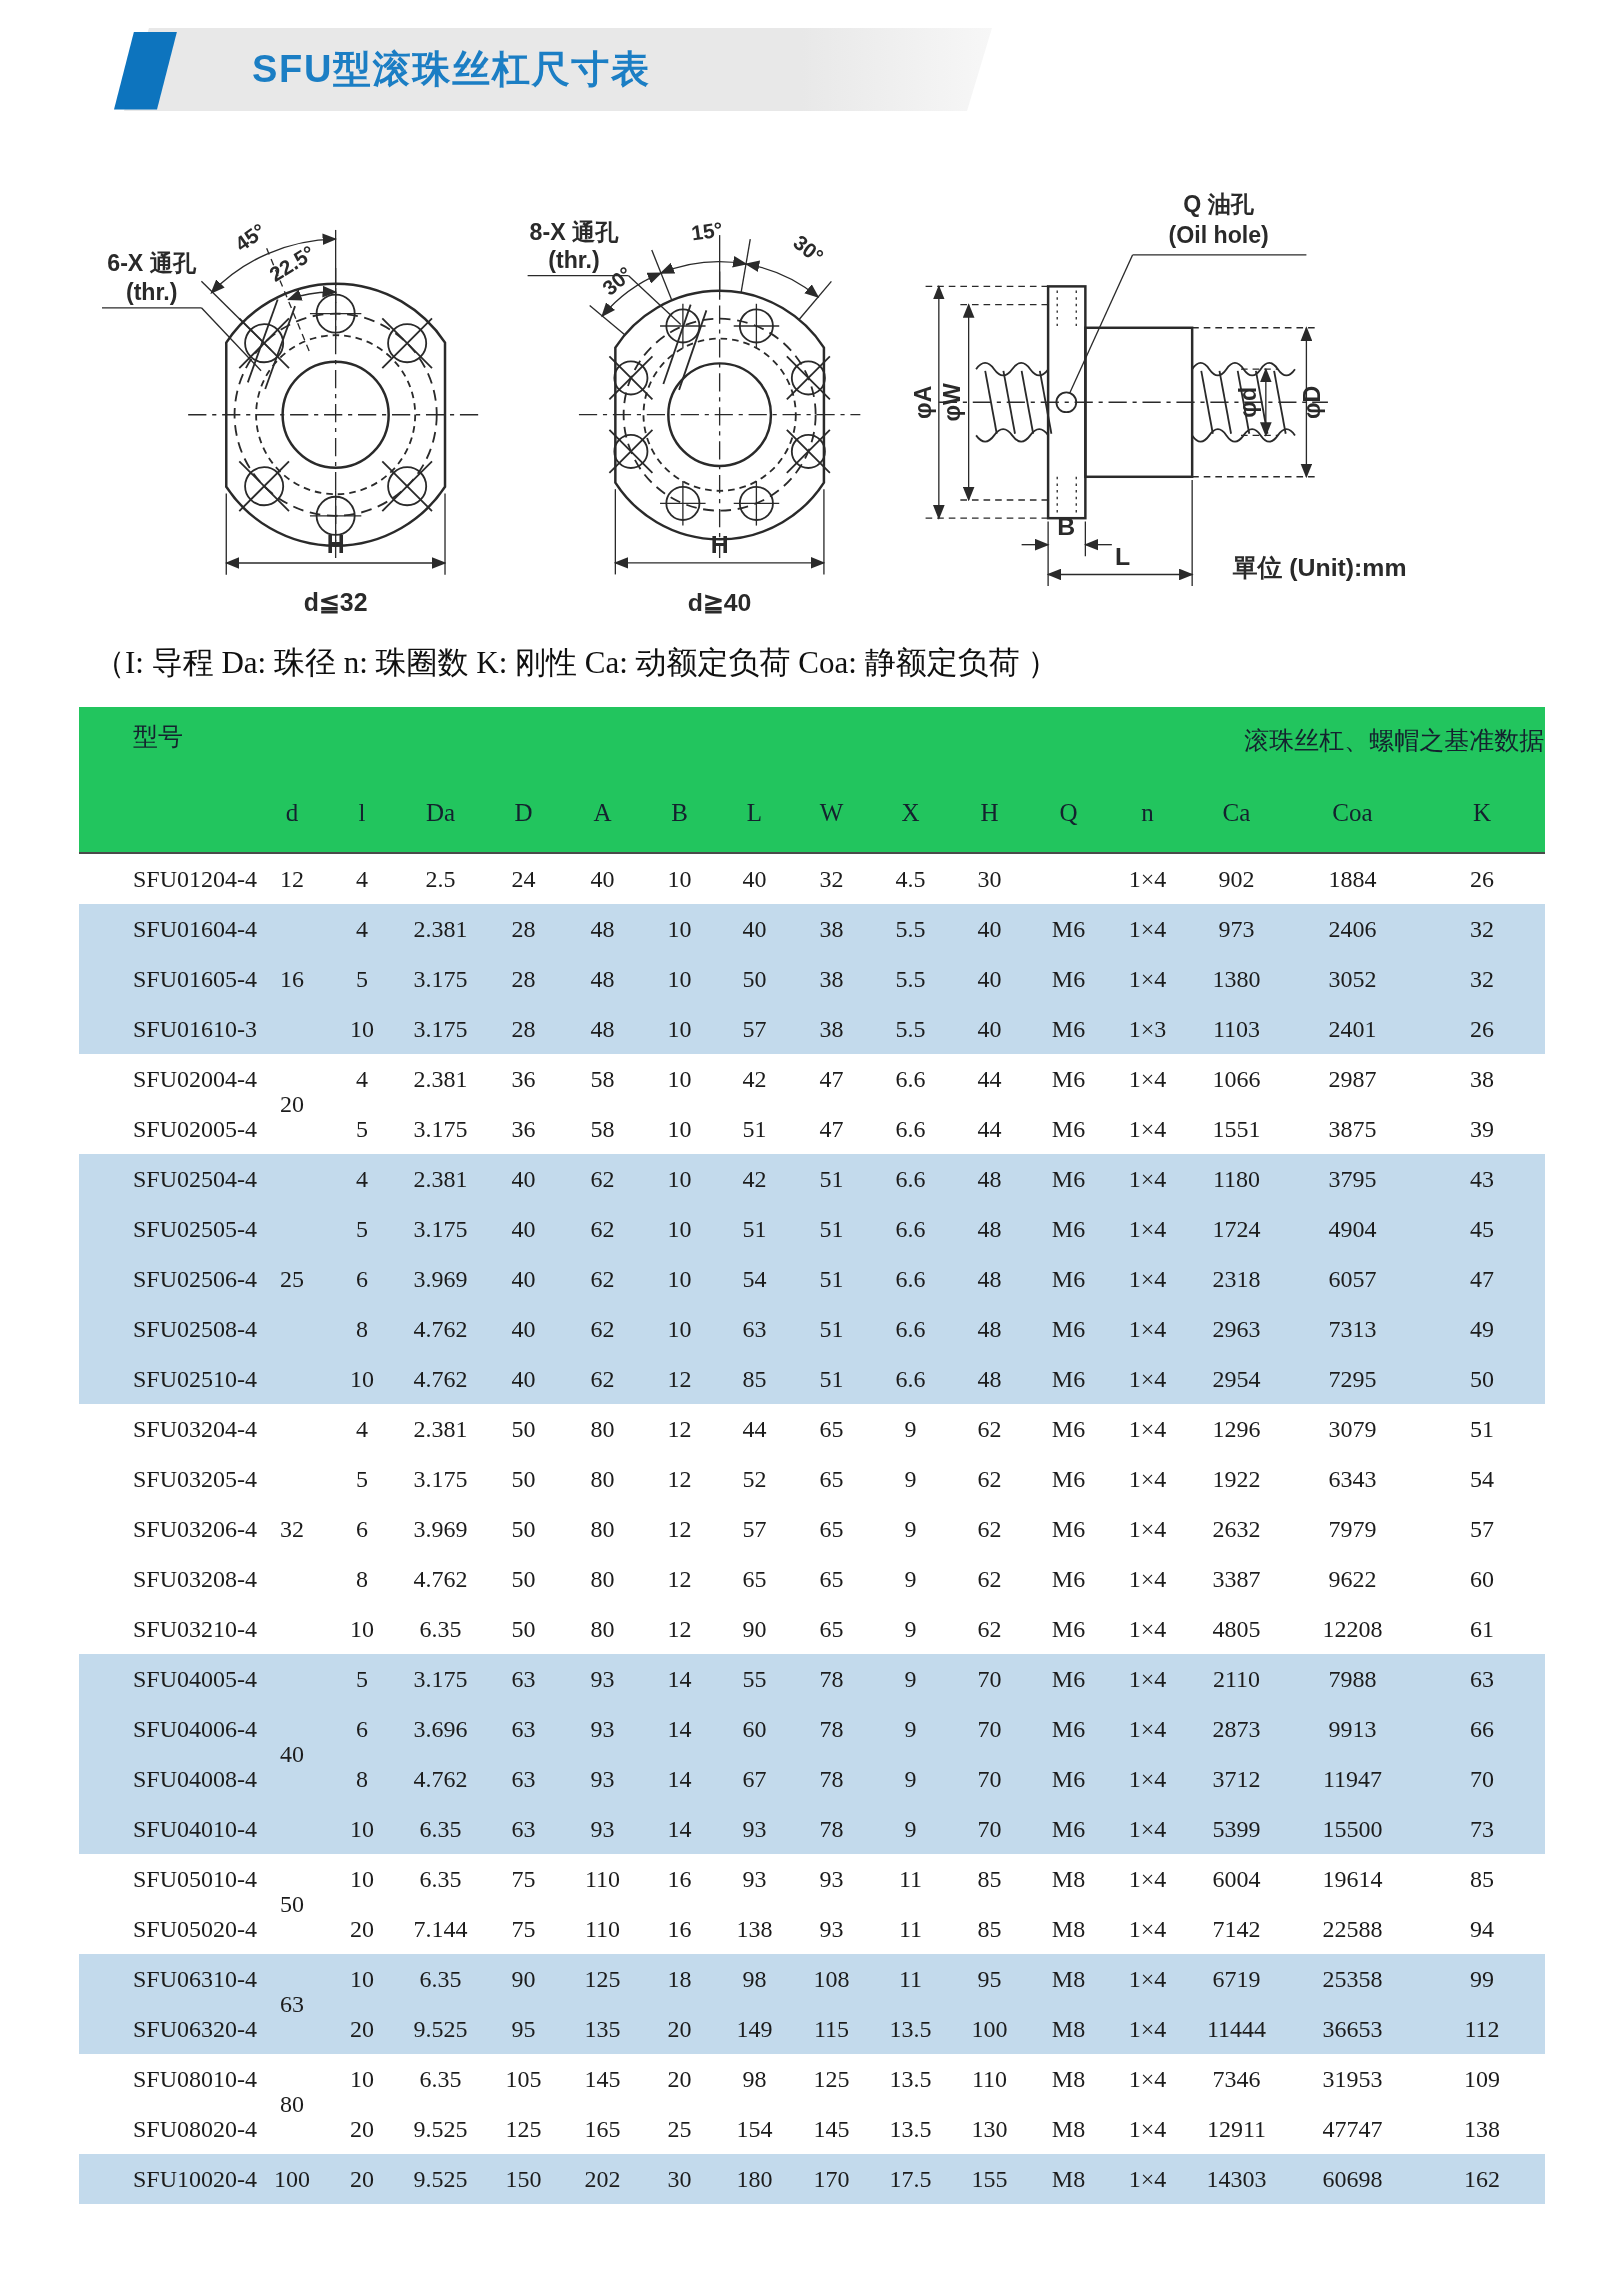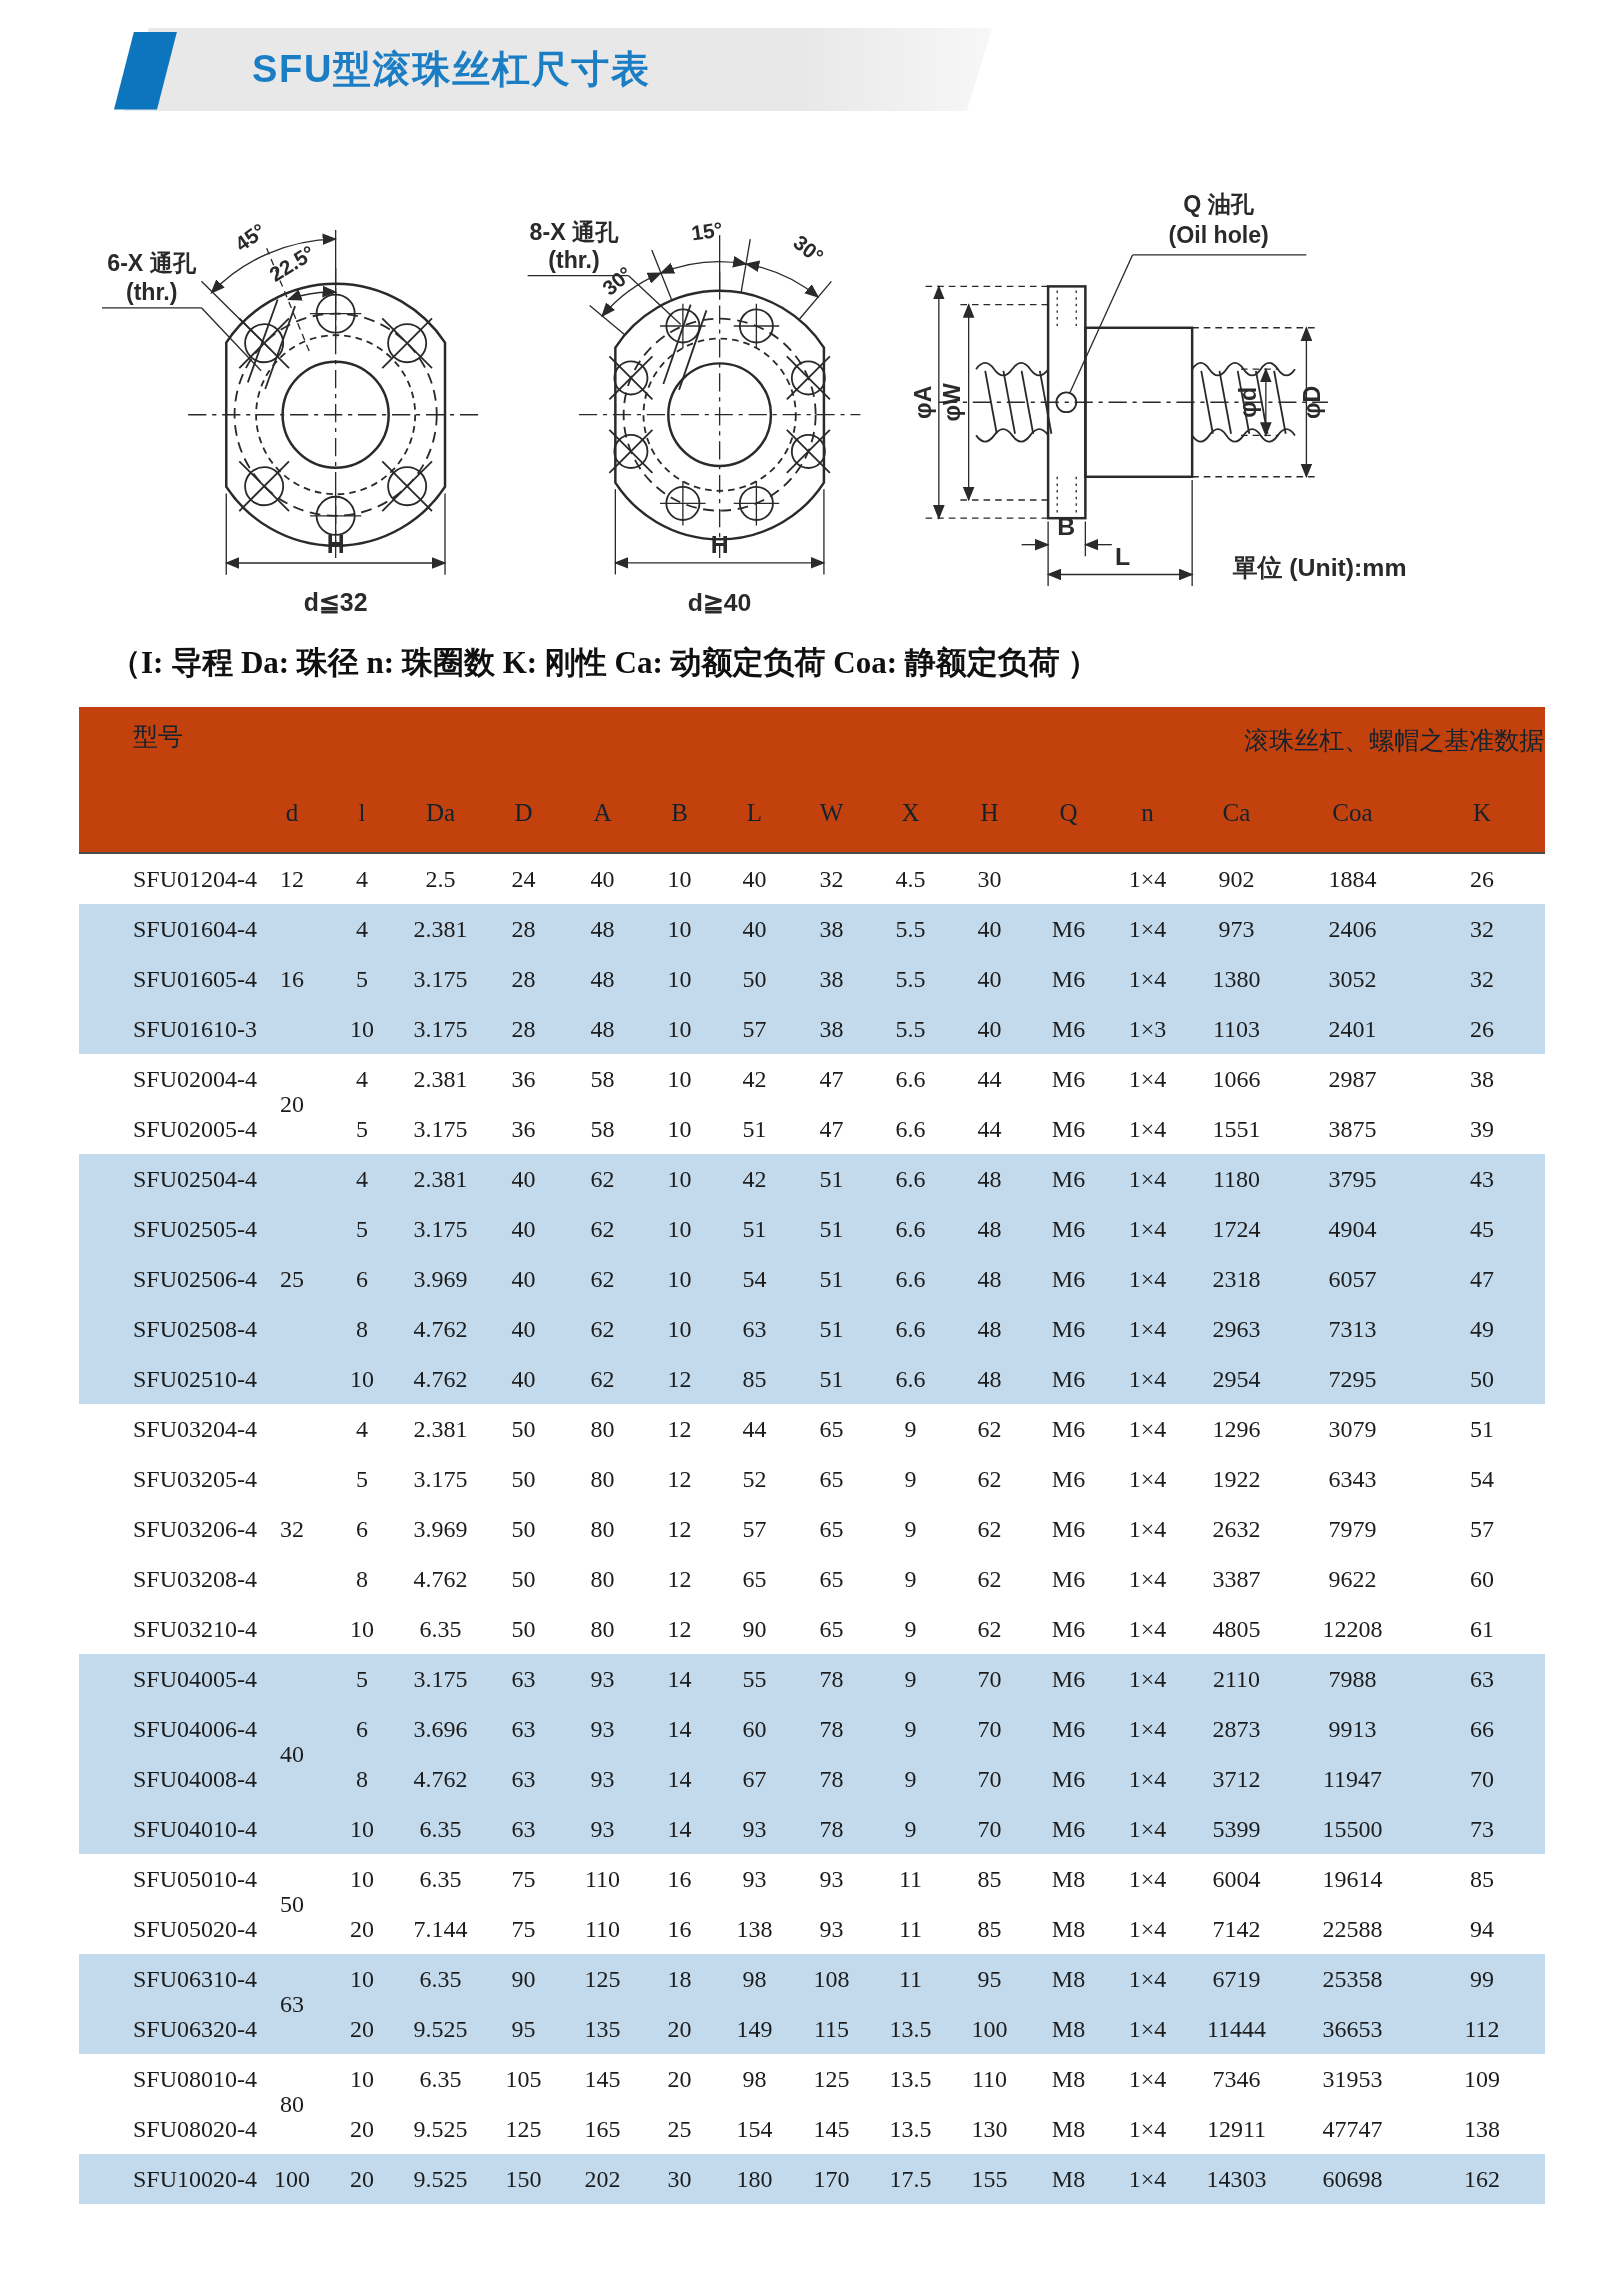--- a/index.html
+++ b/index.html
@@ -37,28 +37,28 @@
   .dwg-angle{font-family:"Liberation Sans", sans-serif;font-size:25px;font-weight:700;fill:#2a2a2a;}
   .dwg-dim{font-family:"Liberation Sans", sans-serif;font-size:30px;font-weight:700;fill:#2a2a2a;}
   .ln{stroke:#2a2a2a;fill:none;}
   .w3{stroke-width:3px;} .w2{stroke-width:2.2px;} .w1{stroke-width:1.6px;}
   .dash{stroke-dasharray:13 8;}
   .dash2{stroke-dasharray:8 6;}
   .cline{stroke-dasharray:22 7 5 7;}
   .dot{stroke-dasharray:3 5;}
   
   .legend{
-    position:absolute;left:110px;top:642px;width:1458px;
-    font-size:31px;color:#101010;white-space:nowrap;font-weight:bold;
+    position:absolute;left:94px;top:642px;width:1458px;
+    font-size:31px;color:#101010;white-space:nowrap;
   }
   
   .tbl-wrap{position:absolute;left:79px;top:707px;width:1464px;}
   table{border-collapse:collapse;table-layout:fixed;width:1464px;}
   thead th{
-    background:#c2410c;font-weight:400;font-size:25px;color:#14222e;
+    background:#22c55e;font-weight:400;font-size:25px;color:#14222e;
   }
   th.model-h{
     text-align:left;vertical-align:top;padding:13.3px 0 0 54px;
     border-bottom:2.5px solid #4a4a4a;
   }
   tr.hrow1 th.group-h{height:65px;text-align:right;}
   tr.hrow2 th{height:76px;text-align:center;vertical-align:middle;border-bottom:2.5px solid #4a4a4a;}
   tbody td{
     height:50px;text-align:center;font-size:24px;padding:0;
     background:#ffffff;

